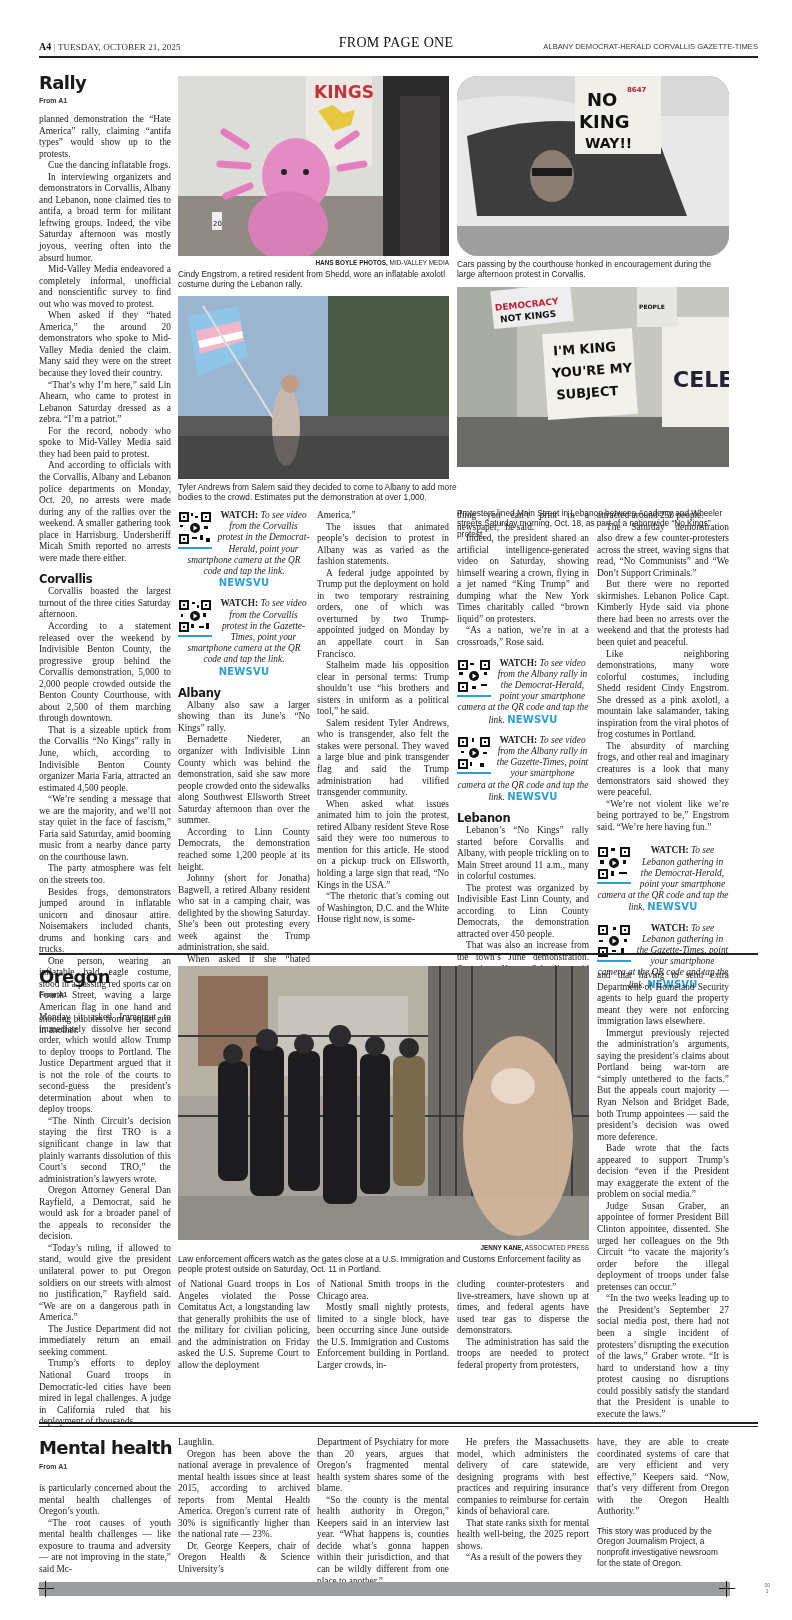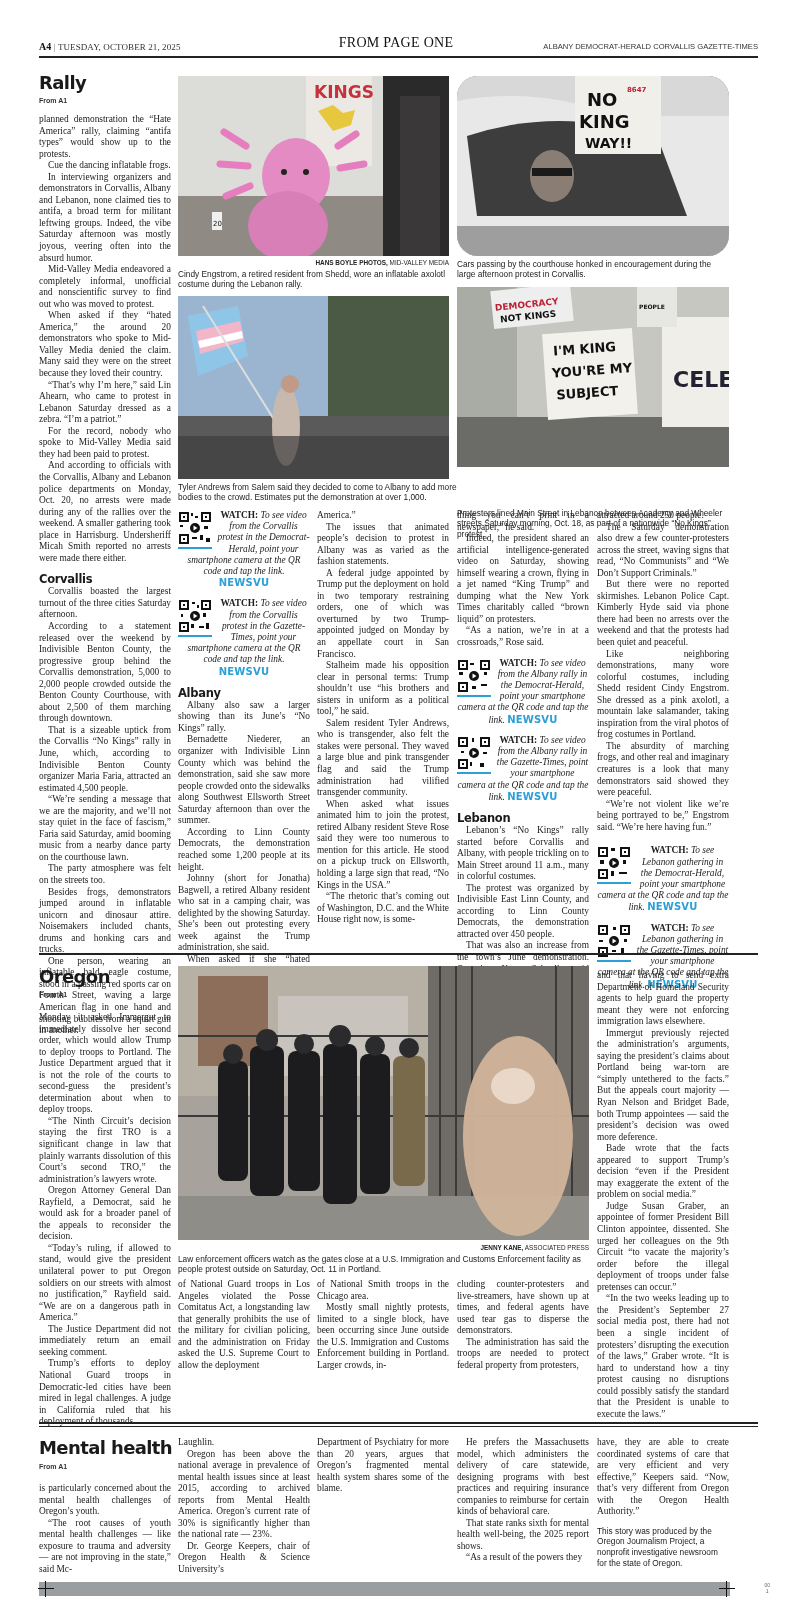--- a/index.html
+++ b/index.html
@@ -445,20 +445,21 @@
   <p class="noind">is particularly concerned about the mental health challenges of Oregon’s youth.</p>
   <p>“The root causes of youth mental health challenges — like exposure to trauma and adversity — are not improving in the state,” said Mc-</p>
 </div>
 <div class="col" style="left:178px; top:1437px; width:132px;">
   <p class="noind">Laughlin.</p>
   <p>Oregon has been above the national average in prevalence of mental health issues since at least 2015, according to archived reports from Mental Health America. Oregon’s current rate of 30% is significantly higher than the national rate — 23%.</p>
   <p>Dr. George Keepers, chair of Oregon Health &amp; Science University’s</p>
 </div>
 <div class="col" style="left:317px; top:1437px; width:132px;">
   <p class="noind">Department of Psychiatry for more than 20 years, argues that Oregon’s fragmented mental health system shares some of the blame.</p>
+  <p>“So the county is the mental health authority in Oregon,” Keepers said in an interview last year. “What happens is, counties decide what’s gonna happen within their jurisdiction, and that can be wildly different from one place to another.”</p>
 </div>
 <div class="col" style="left:457px; top:1437px; width:132px;">
   <p>He prefers the Massachusetts model, which administers the delivery of care statewide, designing programs with best practices and requiring insurance companies to reimburse for certain kinds of behavioral care.</p>
   <p>That state ranks sixth for mental health well-being, the 2025 report shows.</p>
   <p>“As a result of the powers they</p>
 </div>
 <div class="col" style="left:597px; top:1437px; width:132px;">
   <p class="noind">have, they are able to create coordinated systems of care that are very efficient and very effective,” Keepers said. “Now, that’s very different from Oregon with the Oregon Health Authority.”</p>
   <p class="noind story-note" style="margin-top:8px;">This story was produced by the Oregon Journalism Project, a nonprofit investigative newsroom for the state of Oregon.</p>
 </div>

